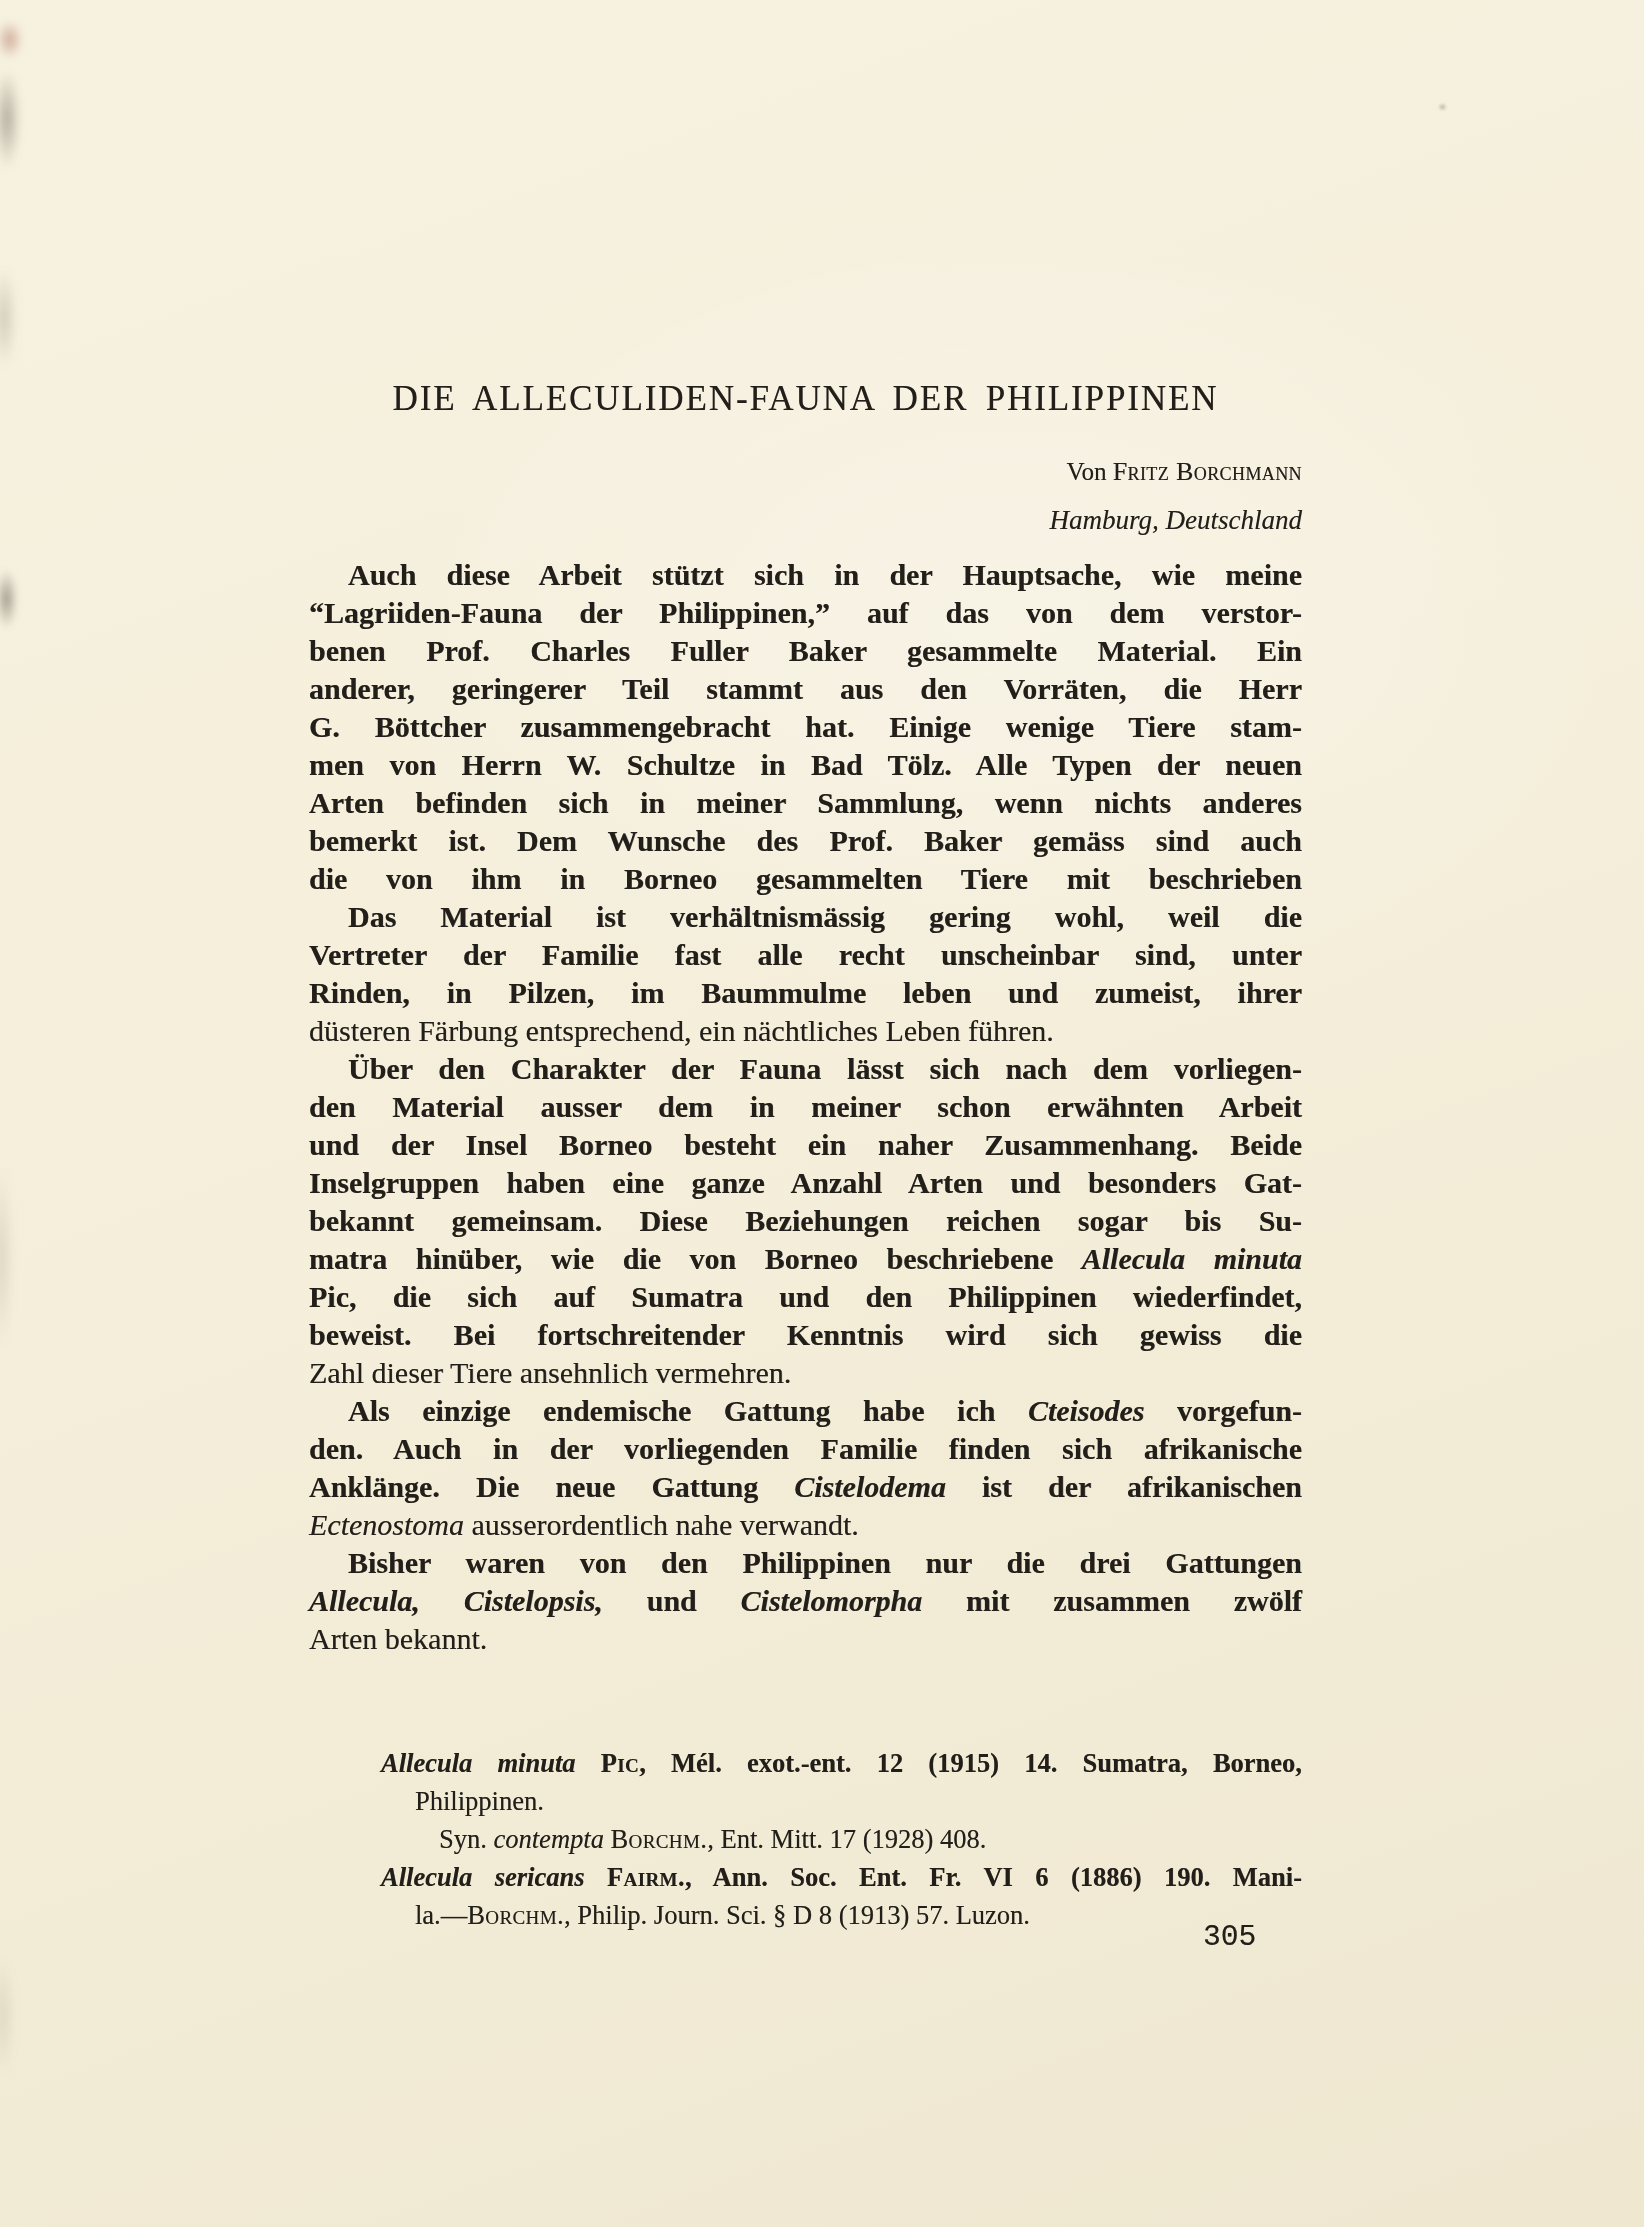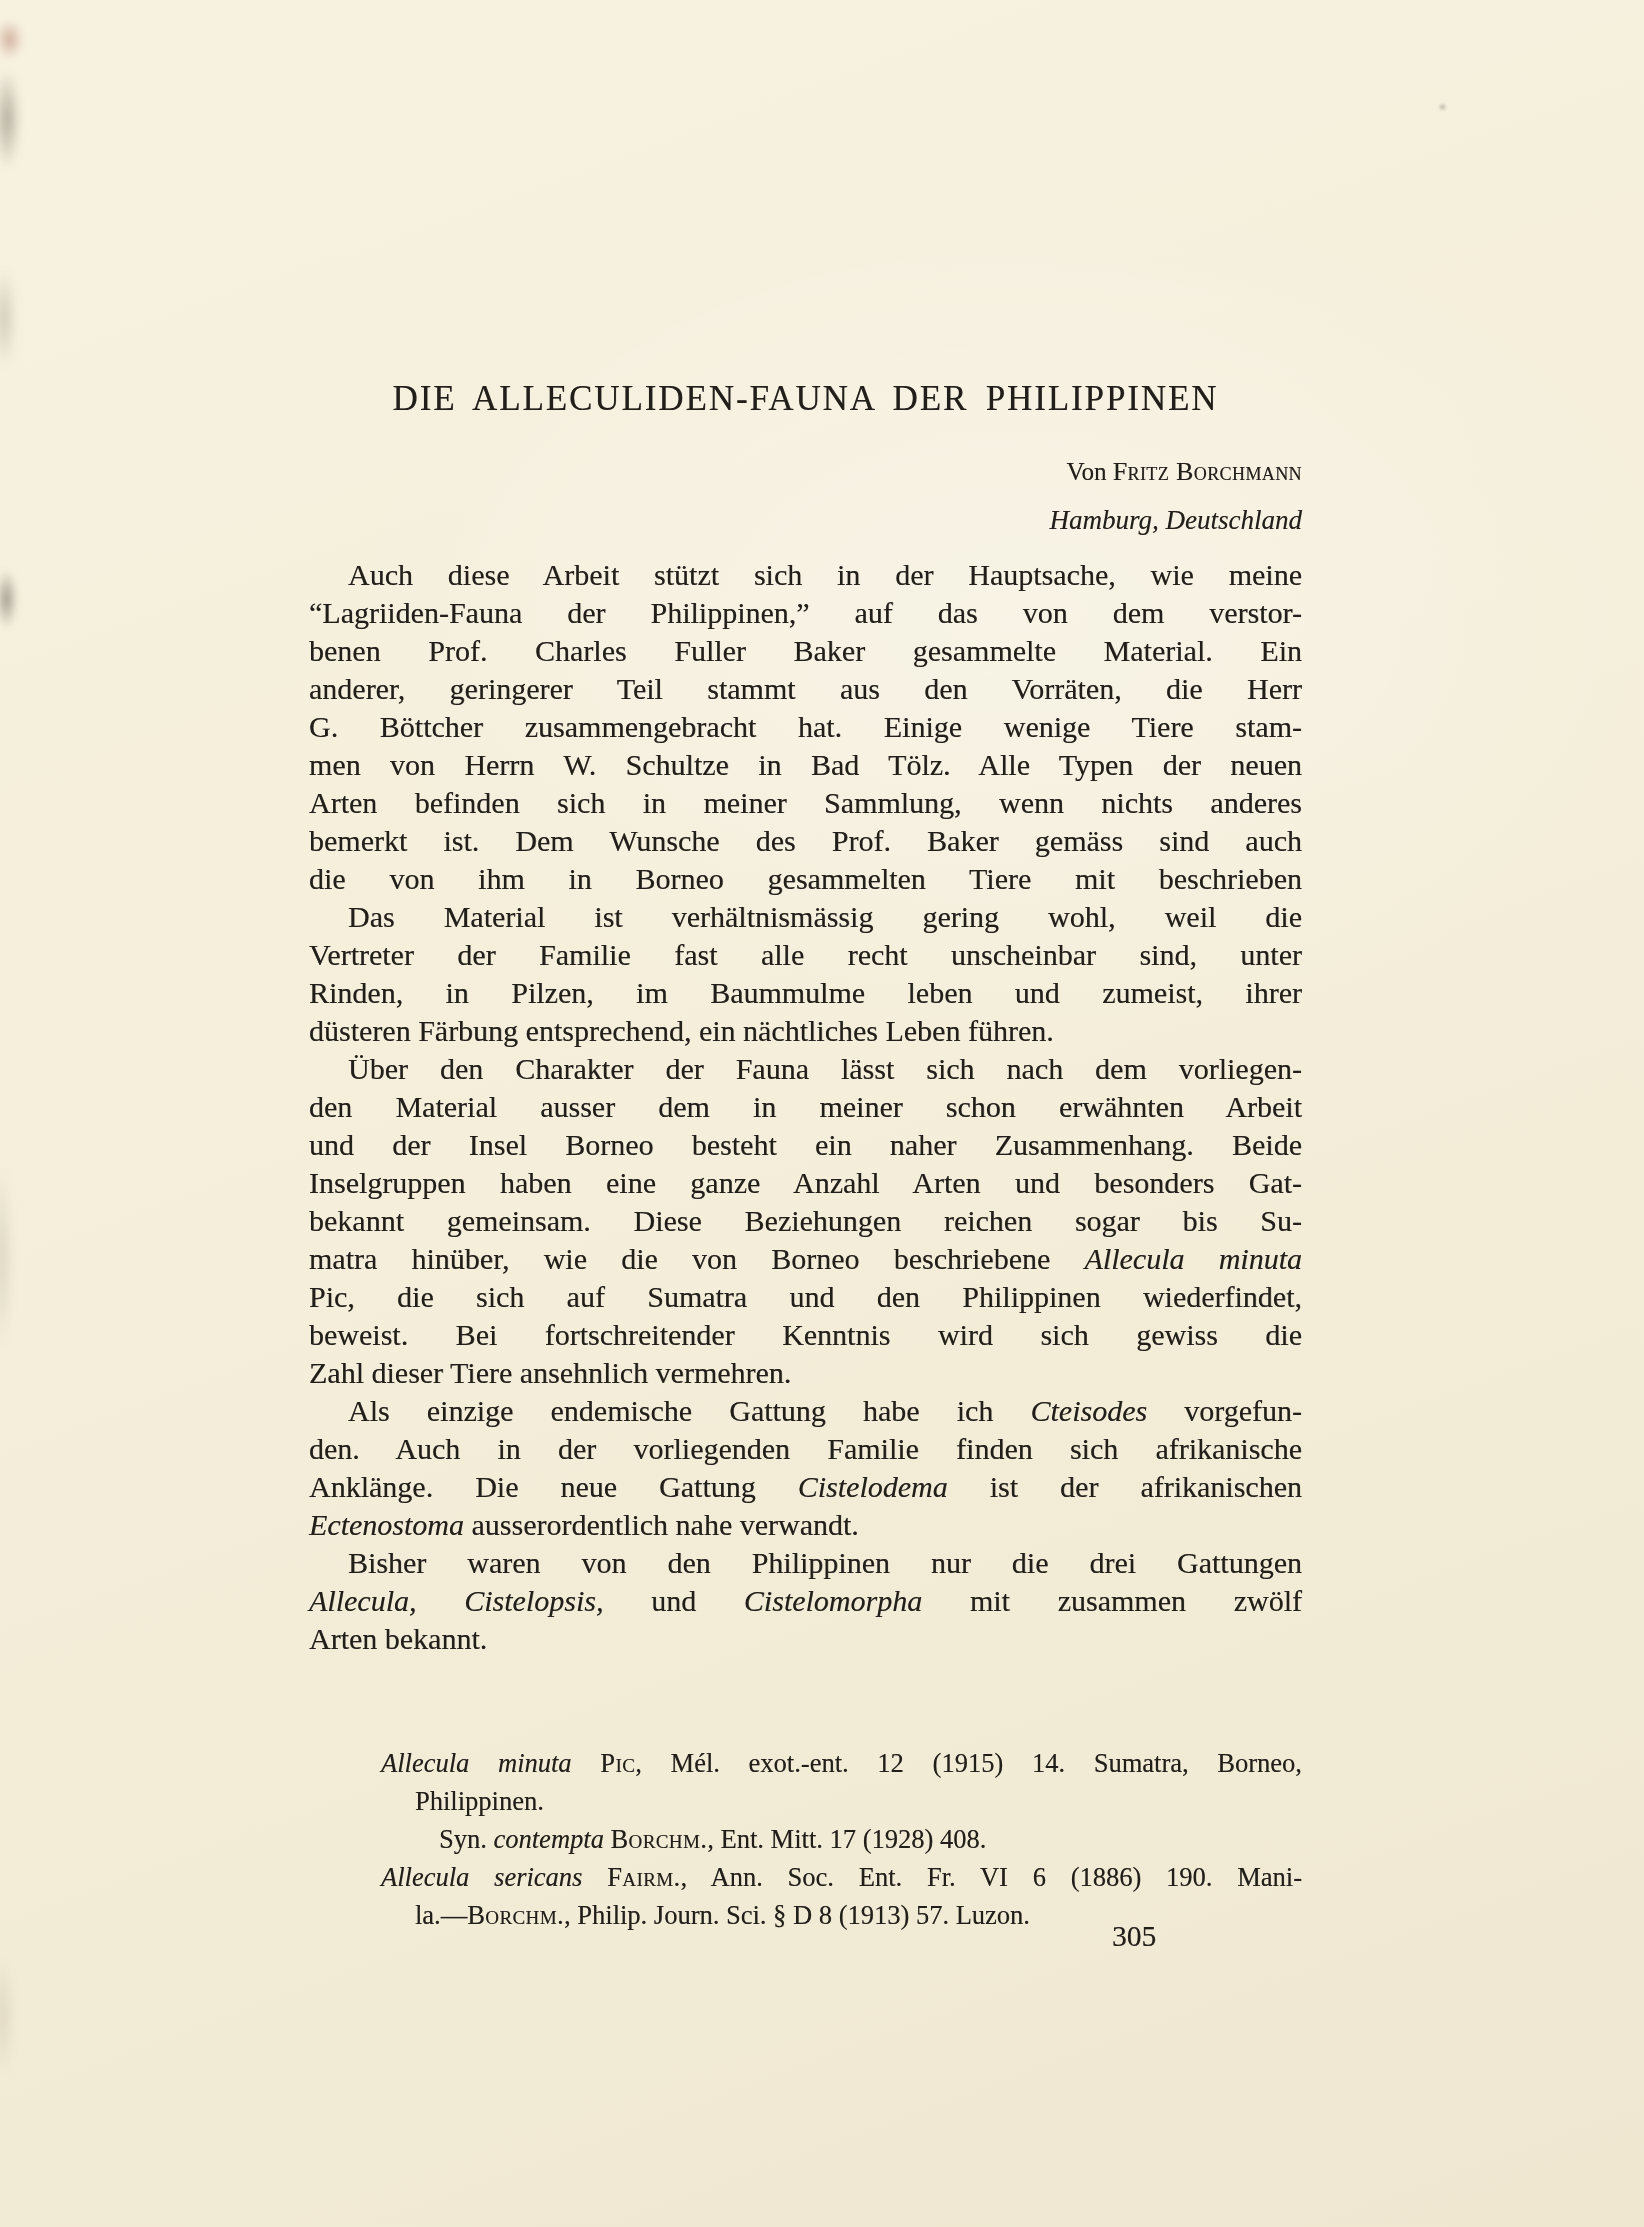--- a/index.html
+++ b/index.html
@@ -46,31 +46,32 @@
     top:556px;
     font-size:30px; line-height:38px;
     text-shadow:0.3px 0.3px 0.5px rgba(30,28,24,0.5);
   }
   .refs {
     top:1744px;
     font-size:26.5px; line-height:38px;
     text-shadow:0.2px 0.2px 0.4px rgba(30,28,24,0.5);
   }
   .tline { text-align:left; }
-  .tline.just { text-align:justify; text-align-last:justify; }
+  .tline.just { text-align:justify; text-align-last:justify;font-weight:bold; }
   .tline.ind  { text-indent:39px; }
   .tline.pad-a { padding-left:72px; }
   .tline.pad-b { padding-left:106px; }
   .tline.pad-c { padding-left:130px; }
   .it { font-style:italic; }
   .sc { font-variant:small-caps; letter-spacing:0.4px; }
   .pagenum {
-    position:absolute; left:1112px; top:1920px;
+    position:absolute; left:1203px; top:1920px;
     font-size:29.5px;
     text-shadow:0.3px 0.3px 0.5px rgba(30,28,24,0.5);
+    font-family:Liberation Mono, monospace;
   }
 </style>
 </head>
 <body>
 
 <div class="sheet">
 
   <div class="artifact a-red"></div>
   <div class="artifact a-sm1"></div>
   <div class="artifact a-sm2"></div>

